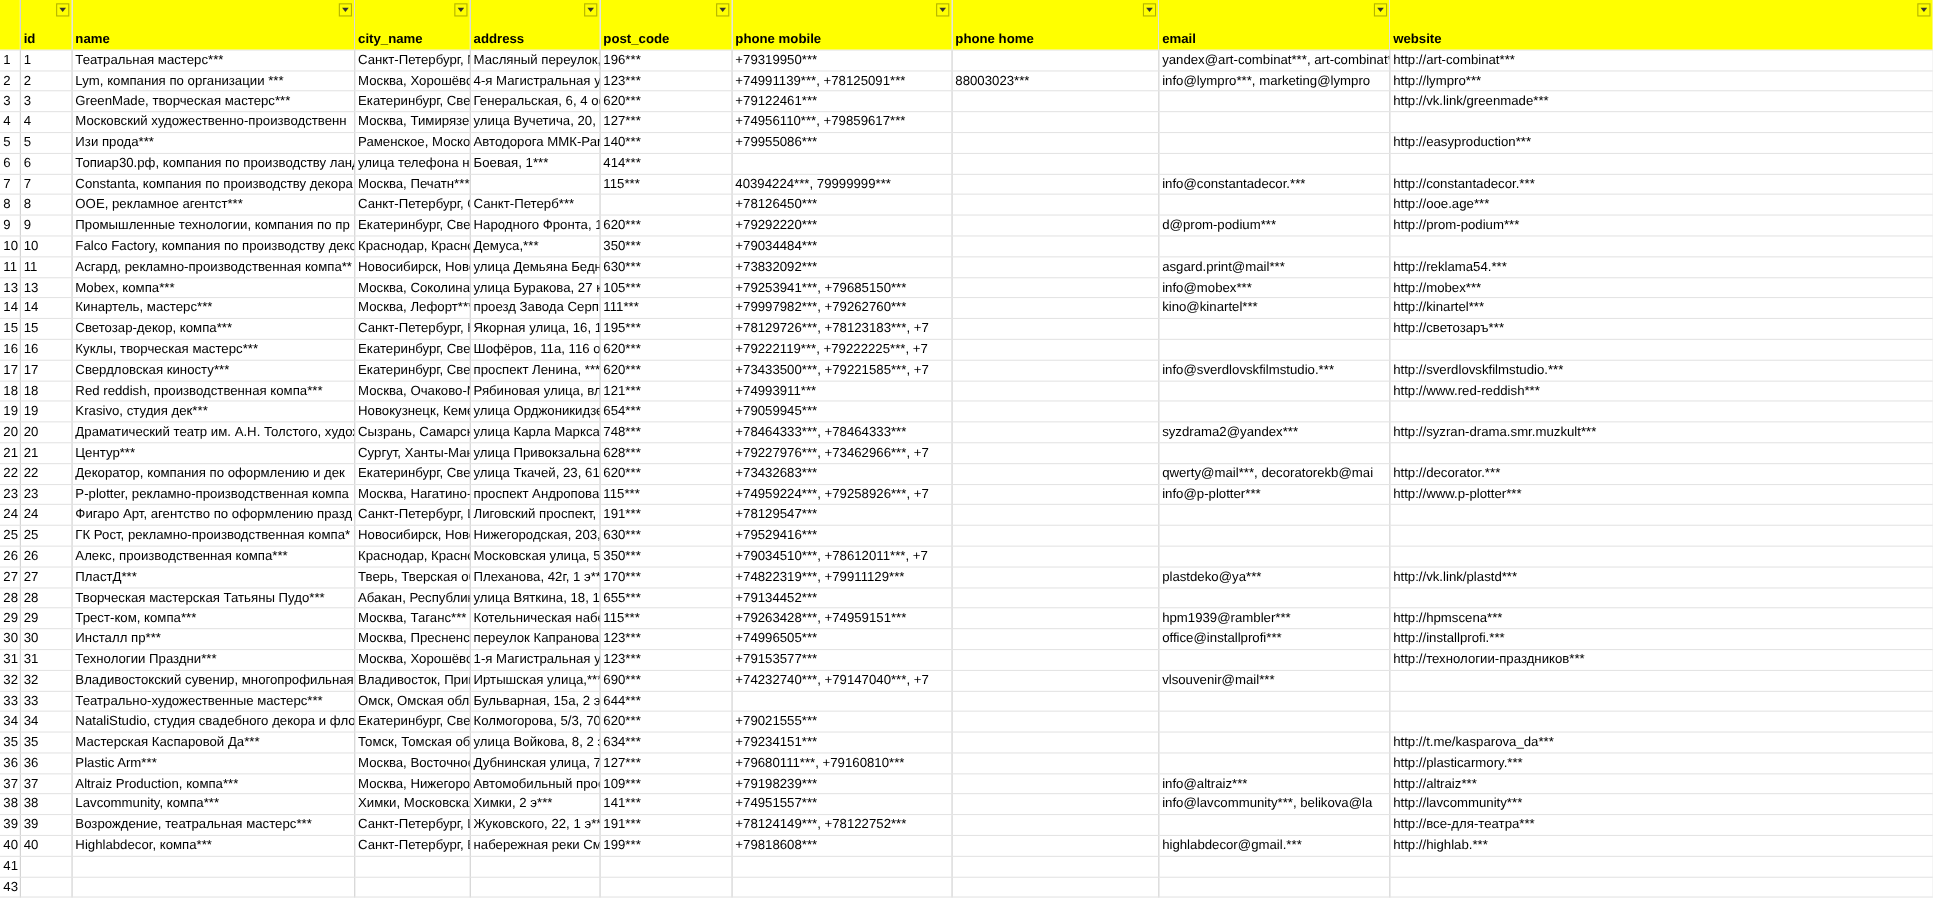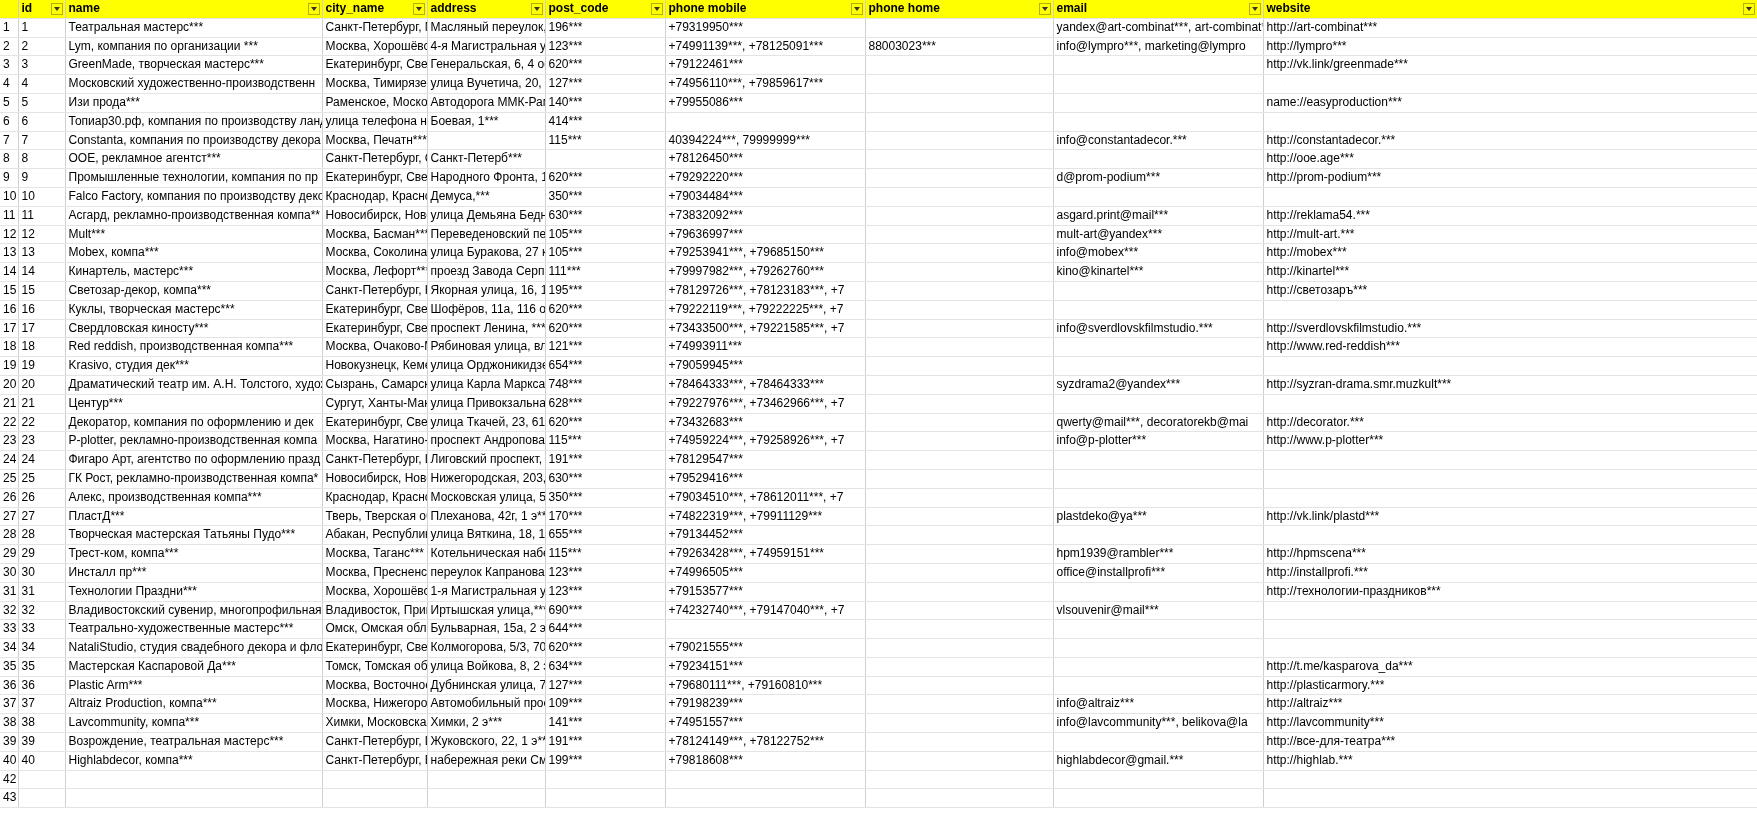--- a/index.html
+++ b/index.html
@@ -76,21 +76,21 @@
   col.c-rownum { width: 18px; }
   col.c-id     { width: 47px; }
   col.c-name   { width: 257px; }
   col.c-city   { width: 105px; }
   col.c-addr   { width: 118px; }
   col.c-post   { width: 120px; }
   col.c-mobile { width: 200px; }
   col.c-home   { width: 188px; }
   col.c-email  { width: 210px; }
   col.c-web    { width: 494px; }
-  .hdr-label { display: inline-block; padding-right: 14px; }
+  .hdr-label { display: inline-block; padding-right: 14px; margin-top: 27px; }
 </style>
 </head>
 <body>
 
 <table class="grid">
   <colgroup>
     <col class="c-rownum">
     <col class="c-id">
     <col class="c-name">
     <col class="c-city">
@@ -212,21 +212,21 @@
       <tr>
         <td class="rownum">5</td>
         <td>5</td>
         <td>Изи прода***</td>
         <td>Раменское, Московс</td>
         <td>Автодорога ММК-Рам</td>
         <td>140***</td>
         <td>+79955086***</td>
         <td></td>
         <td></td>
-        <td>name://easyproduction***</td>
+        <td>http://easyproduction***</td>
       </tr>
       <tr>
         <td class="rownum">6</td>
         <td>6</td>
         <td>Топиар30.рф, компания по производству ланд</td>
         <td>улица телефона н</td>
         <td>Боевая, 1***</td>
         <td>414***</td>
         <td></td>
         <td></td>
@@ -287,32 +287,20 @@
         <td>Асгард, рекламно-производственная компа**</td>
         <td>Новосибирск, Новос</td>
         <td>улица Демьяна Бедн</td>
         <td>630***</td>
         <td>+73832092***</td>
         <td></td>
         <td>asgard.print@mail***</td>
         <td>http://reklama54.***</td>
       </tr>
       <tr>
-        <td class="rownum">12</td>
-        <td>12</td>
-        <td>Mult***</td>
-        <td>Москва, Басман***</td>
-        <td>Переведеновский пе</td>
-        <td>105***</td>
-        <td>+79636997***</td>
-        <td></td>
-        <td>mult-art@yandex***</td>
-        <td>http://mult-art.***</td>
-      </tr>
-      <tr>
         <td class="rownum">13</td>
         <td>13</td>
         <td>Mobex, компа***</td>
         <td>Москва, Соколинаs</td>
         <td>улица Буракова, 27 кб</td>
         <td>105***</td>
         <td>+79253941***, +79685150***</td>
         <td></td>
         <td>info@mobex***</td>
         <td>http://mobex***</td>
@@ -635,21 +623,21 @@
         <td>Highlabdecor, компа***</td>
         <td>Санкт-Петербург, В</td>
         <td>набережная реки См</td>
         <td>199***</td>
         <td>+79818608***</td>
         <td></td>
         <td>highlabdecor@gmail.***</td>
         <td>http://highlab.***</td>
       </tr>
       <tr>
-        <td class="rownum">42</td>
+        <td class="rownum">41</td>
         <td></td>
         <td></td>
         <td></td>
         <td></td>
         <td></td>
         <td></td>
         <td></td>
         <td></td>
         <td></td>
       </tr>

